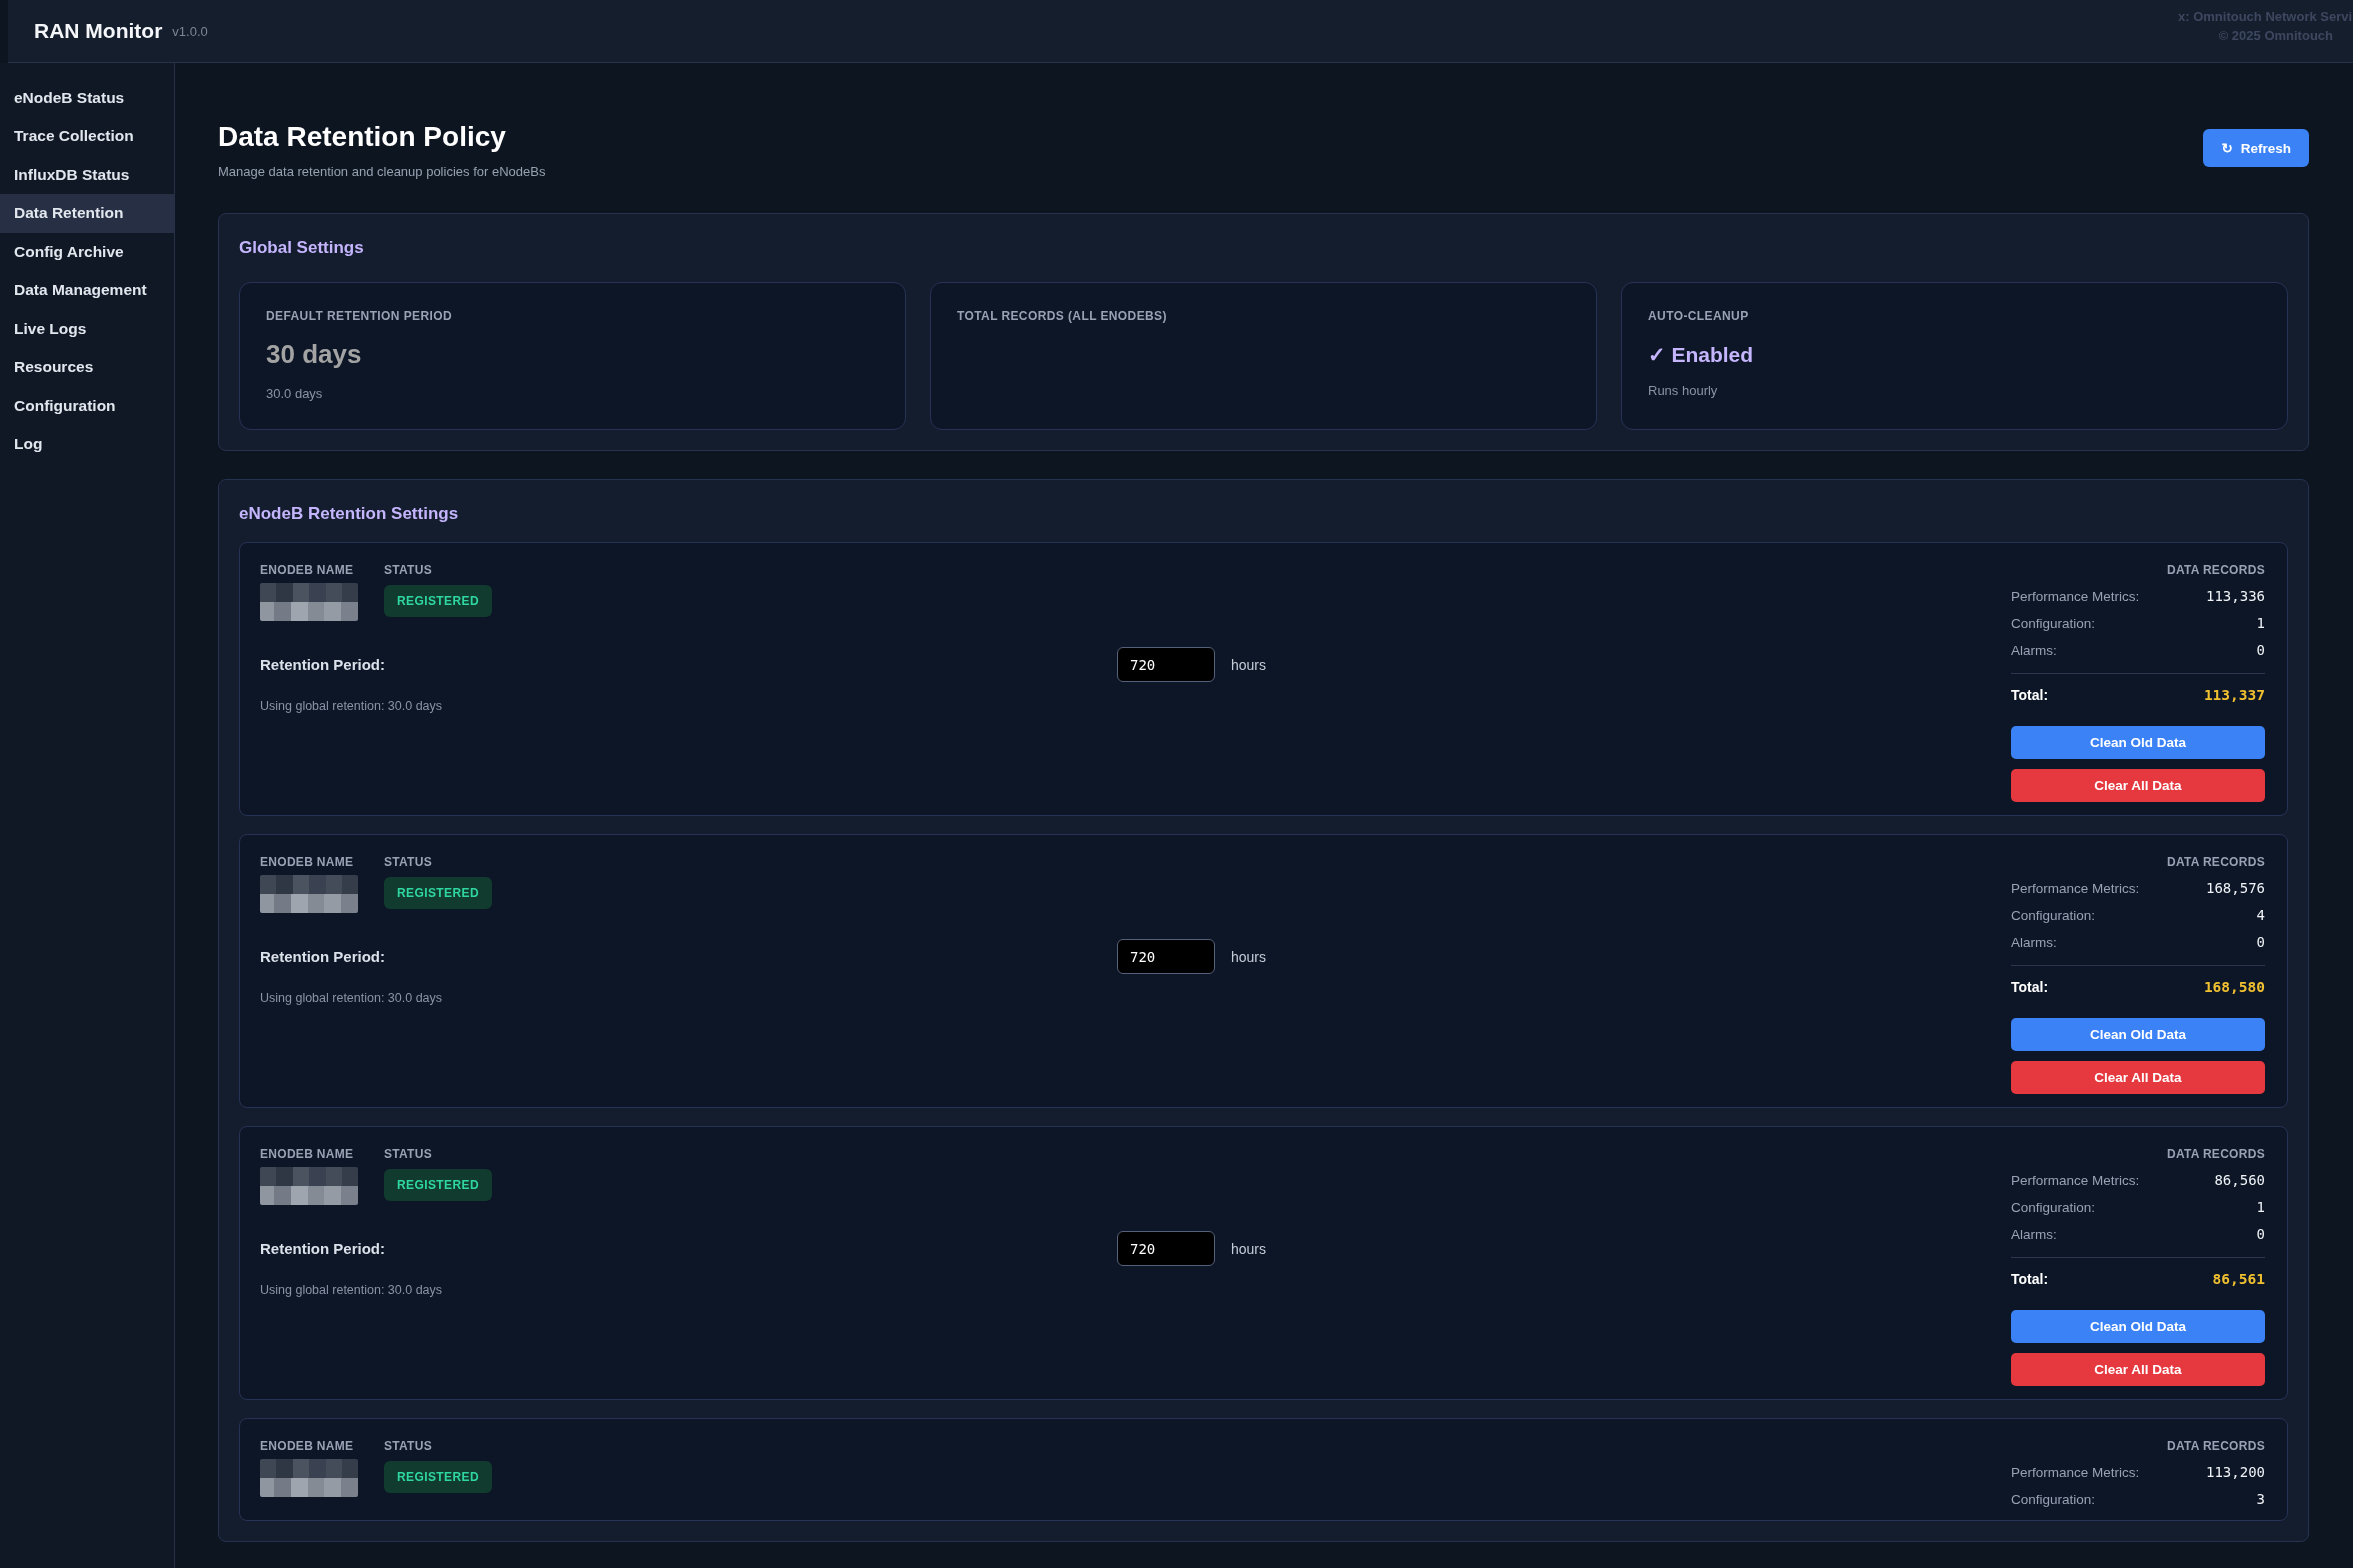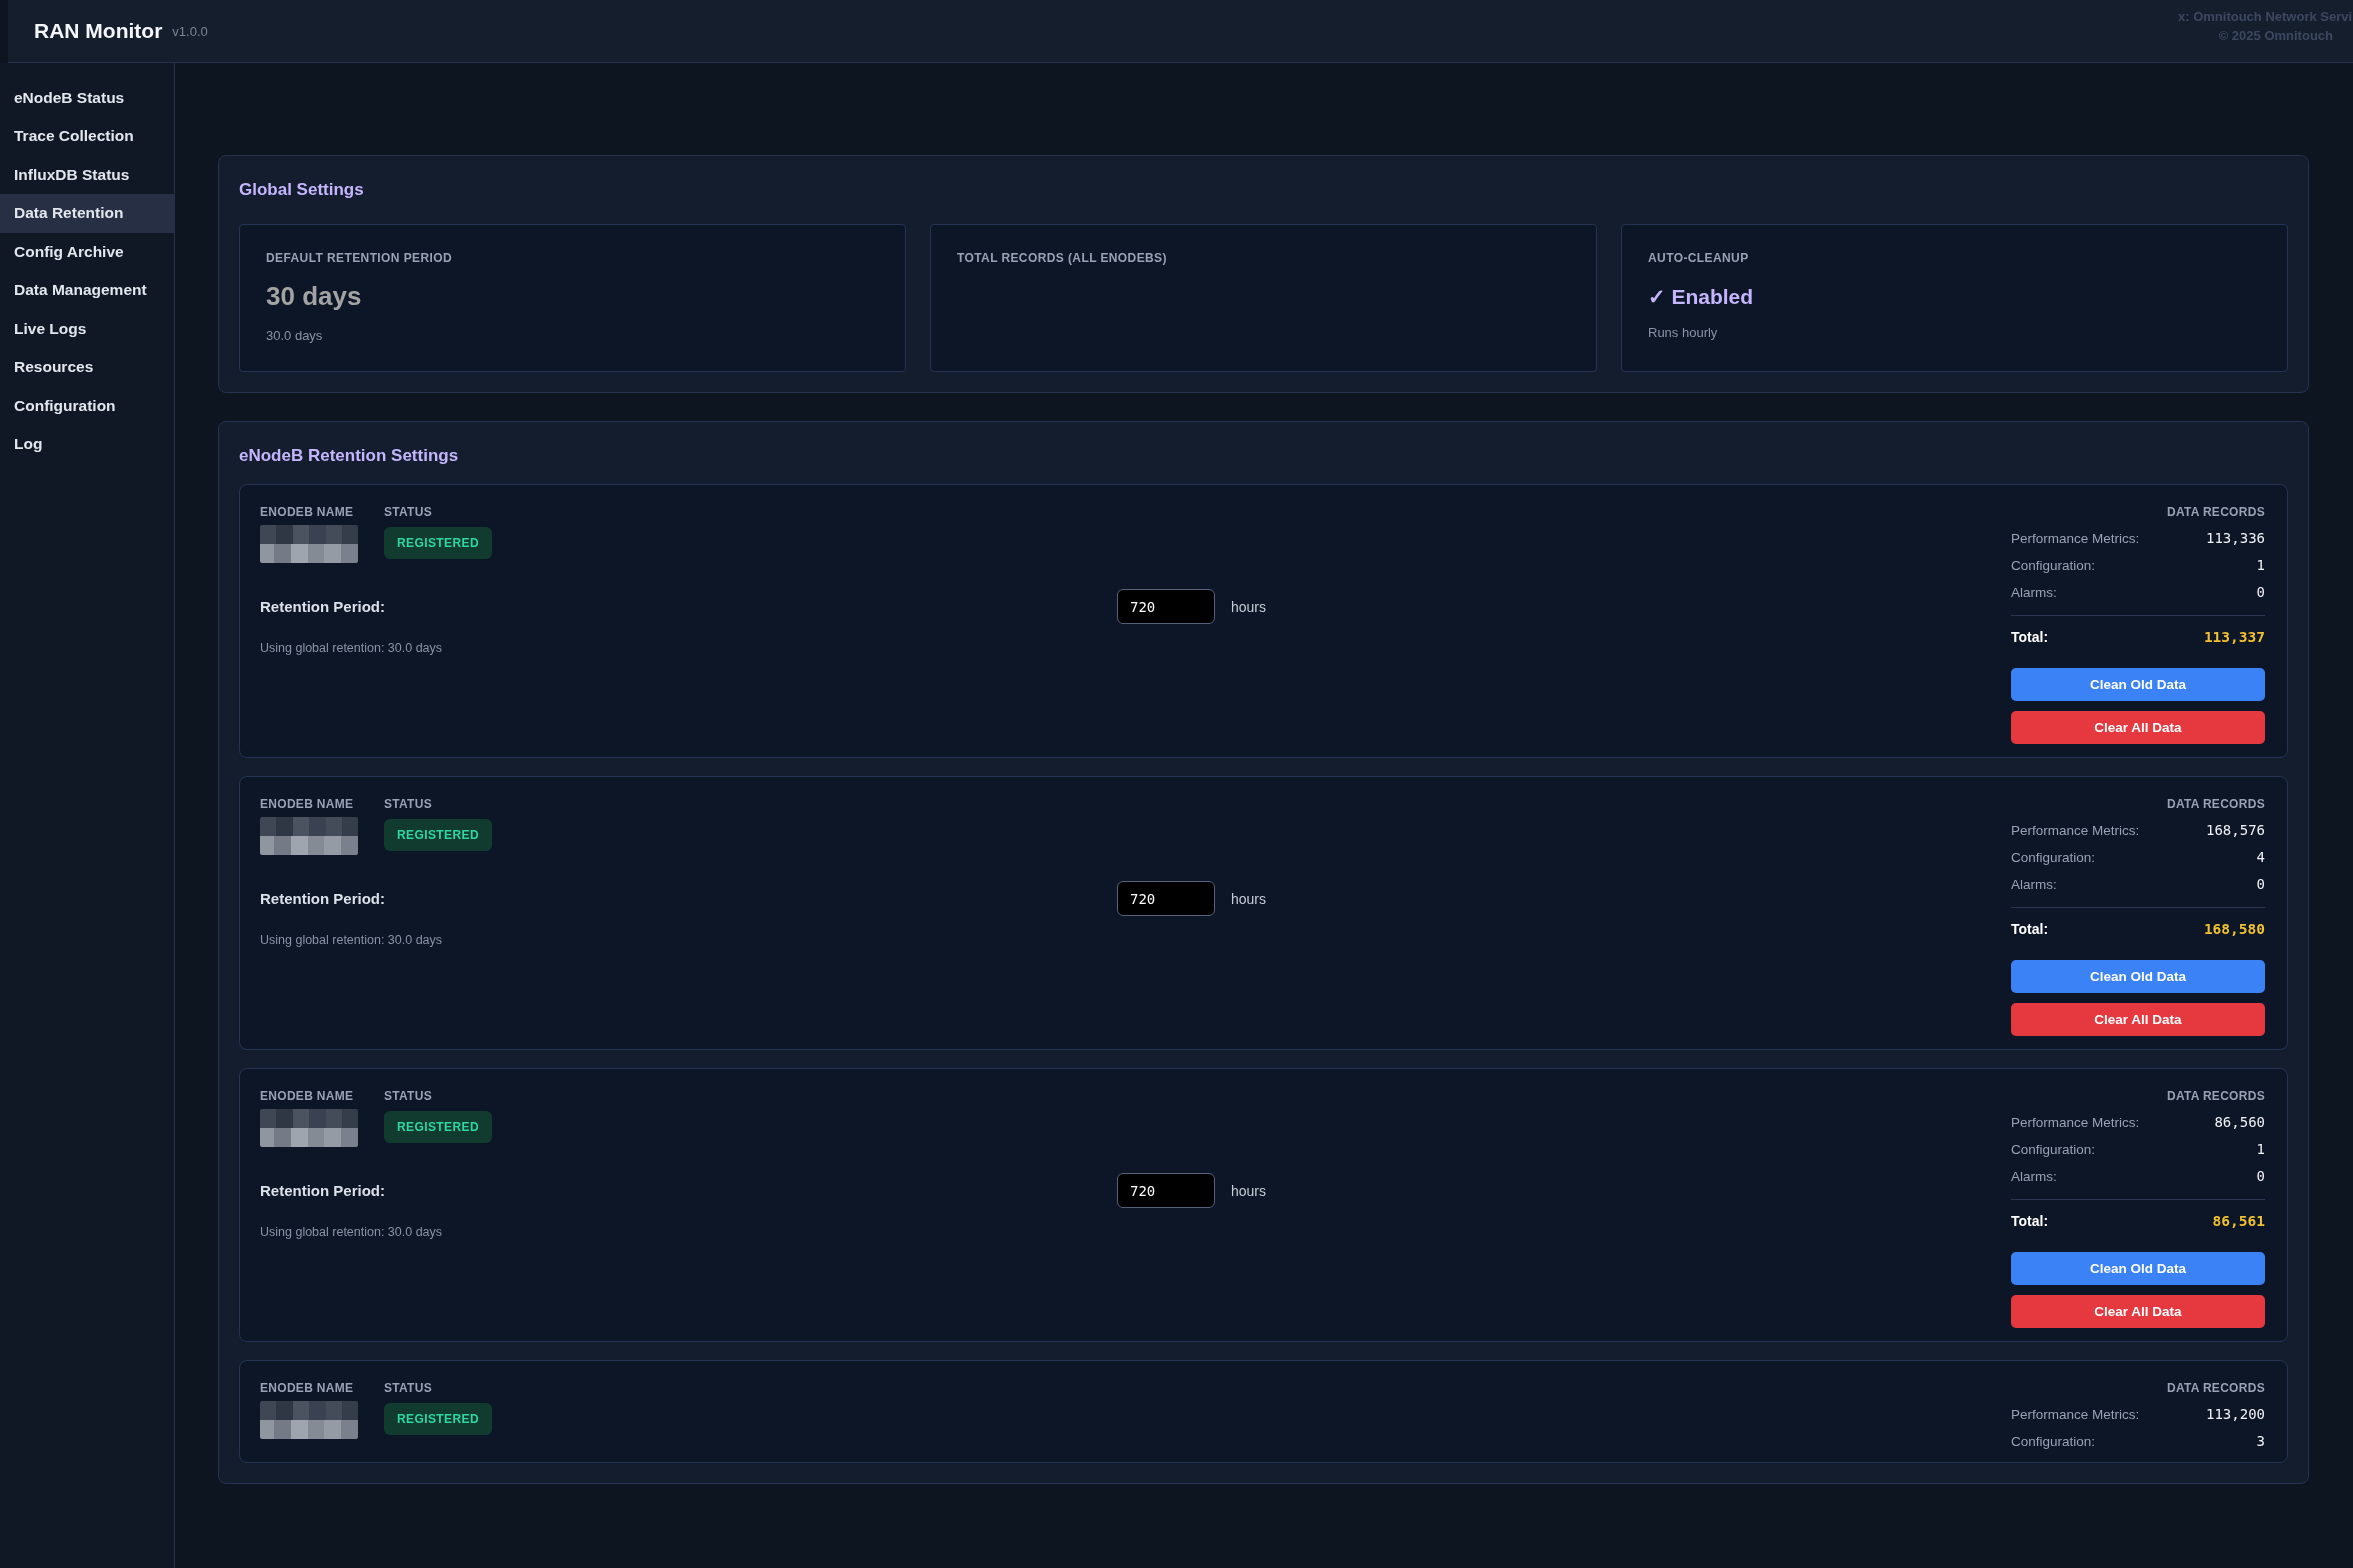--- a/index.html
+++ b/index.html
@@ -52,21 +52,21 @@
   
   .panel {
     margin-top:34px; background:#141d2e; border:1px solid #263250;
     border-radius:8px; padding:24px 20px 20px;
   }
   .panel-title { font-size:17px; font-weight:700; color:#c4b5fd; }
 
   
   .stats { display:grid; grid-template-columns:repeat(3,1fr); gap:24px; margin-top:24px; }
   .stat {
-    background:#0d1626; border:1px solid #273356; border-radius:4px;
+    background:#0d1626; border:1px solid #273356; border-radius:12px;
     padding:26px 26px 24px; min-height:148px;
   }
   .stat-label { font-size:12px; font-weight:700; letter-spacing:.4px; color:#98a2b4; }
   .stat-value { font-size:26px; font-weight:700; color:#a3a3a3; margin-top:16px; }
   .stats .stat:nth-child(3) .stat-value { color:#c4b5fd; font-size:21px; margin-top:20px; }
   .stat-note { font-size:13px; color:#8a93a5; margin-top:16px; }
 
   
   .ecard {
     background:#0d1626; border:1px solid #273356; border-radius:8px;
@@ -131,20 +131,30 @@
   <div class="nav-item">Config Archive</div>
   <div class="nav-item">Data Management</div>
   <div class="nav-item">Live Logs</div>
   <div class="nav-item">Resources</div>
   <div class="nav-item">Configuration</div>
   <div class="nav-item">Log</div>
 </div>
 
 <div class="main">
 
+  <div class="page-head">
+    <div>
+      <h1 class="page-title">Data Retention Policy</h1>
+      <div class="page-subtitle">Manage data retention and cleanup policies for eNodeBs</div>
+    </div>
+    <button class="btn-refresh">
+      <span>↻</span>
+      <span>Refresh</span>
+    </button>
+  </div>
 
   <div class="panel">
     <div class="panel-title">Global Settings</div>
     <div class="stats">
       <div class="stat">
         <div class="stat-label">DEFAULT RETENTION PERIOD</div>
         <div class="stat-value">30 days</div>
         <div class="stat-note">30.0 days</div>
       </div>
       <div class="stat">

